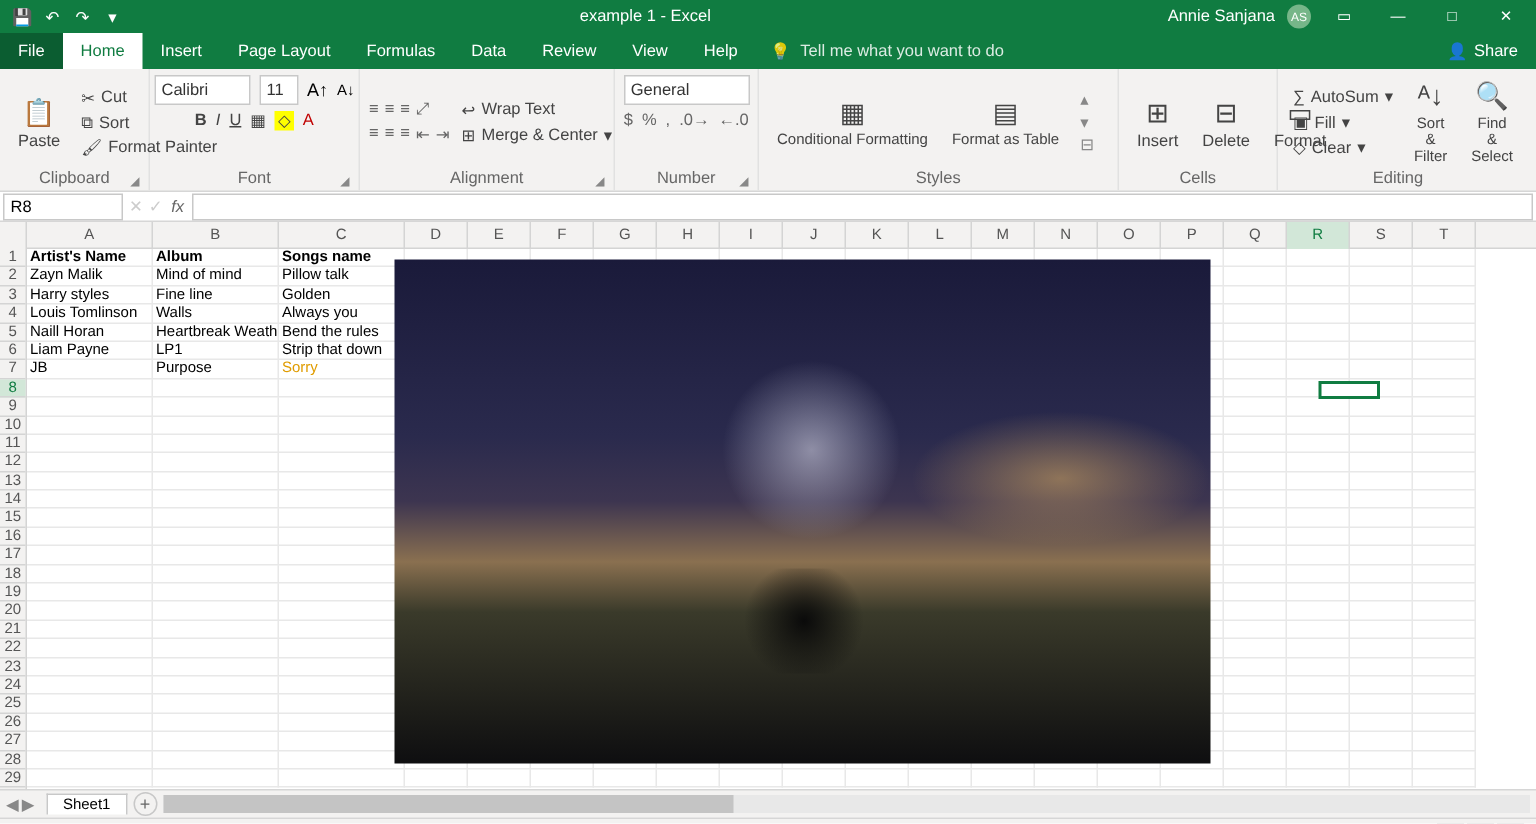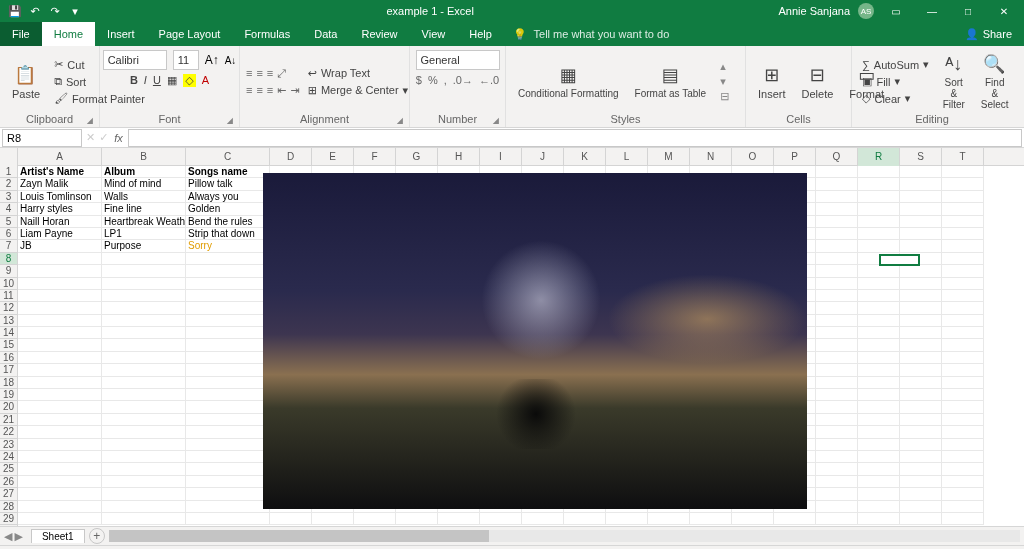--- a/index.html
+++ b/index.html
@@ -351,45 +351,45 @@
         <div class="cell" style="width: 42px;"></div>
         <div class="cell" style="width: 42px;"></div>
         <div class="cell" style="width: 42px;"></div>
         <div class="cell" style="width: 42px;"></div>
         <div class="cell" style="width: 42px;"></div>
         <div class="cell" style="width: 42px;"></div>
         <div class="cell" style="width: 42px;"></div>
         <div class="cell" style="width: 42px;"></div>
       </div>
       <div class="cellrow">
+        <div class="cell" style="width: 84px;">Harry styles</div>
+        <div class="cell" style="width: 84px;">Fine line</div>
+        <div class="cell" style="width: 84px;">Golden</div>
+        <div class="cell" style="width: 42px;"></div>
+        <div class="cell" style="width: 42px;"></div>
+        <div class="cell" style="width: 42px;"></div>
+        <div class="cell" style="width: 42px;"></div>
+        <div class="cell" style="width: 42px;"></div>
+        <div class="cell" style="width: 42px;"></div>
+        <div class="cell" style="width: 42px;"></div>
+        <div class="cell" style="width: 42px;"></div>
+        <div class="cell" style="width: 42px;"></div>
+        <div class="cell" style="width: 42px;"></div>
+        <div class="cell" style="width: 42px;"></div>
+        <div class="cell" style="width: 42px;"></div>
+        <div class="cell" style="width: 42px;"></div>
+        <div class="cell" style="width: 42px;"></div>
+        <div class="cell" style="width: 42px;"></div>
+        <div class="cell" style="width: 42px;"></div>
+        <div class="cell" style="width: 42px;"></div>
+      </div>
+      <div class="cellrow">
         <div class="cell" style="width: 84px;">Louis Tomlinson</div>
         <div class="cell" style="width: 84px;">Walls</div>
         <div class="cell" style="width: 84px;">Always you</div>
-        <div class="cell" style="width: 42px;"></div>
-        <div class="cell" style="width: 42px;"></div>
-        <div class="cell" style="width: 42px;"></div>
-        <div class="cell" style="width: 42px;"></div>
-        <div class="cell" style="width: 42px;"></div>
-        <div class="cell" style="width: 42px;"></div>
-        <div class="cell" style="width: 42px;"></div>
-        <div class="cell" style="width: 42px;"></div>
-        <div class="cell" style="width: 42px;"></div>
-        <div class="cell" style="width: 42px;"></div>
-        <div class="cell" style="width: 42px;"></div>
-        <div class="cell" style="width: 42px;"></div>
-        <div class="cell" style="width: 42px;"></div>
-        <div class="cell" style="width: 42px;"></div>
-        <div class="cell" style="width: 42px;"></div>
-        <div class="cell" style="width: 42px;"></div>
-        <div class="cell" style="width: 42px;"></div>
-      </div>
-      <div class="cellrow">
-        <div class="cell" style="width: 84px;">Harry styles</div>
-        <div class="cell" style="width: 84px;">Fine line</div>
-        <div class="cell" style="width: 84px;">Golden</div>
         <div class="cell" style="width: 42px;"></div>
         <div class="cell" style="width: 42px;"></div>
         <div class="cell" style="width: 42px;"></div>
         <div class="cell" style="width: 42px;"></div>
         <div class="cell" style="width: 42px;"></div>
         <div class="cell" style="width: 42px;"></div>
         <div class="cell" style="width: 42px;"></div>
         <div class="cell" style="width: 42px;"></div>
         <div class="cell" style="width: 42px;"></div>
         <div class="cell" style="width: 42px;"></div>

